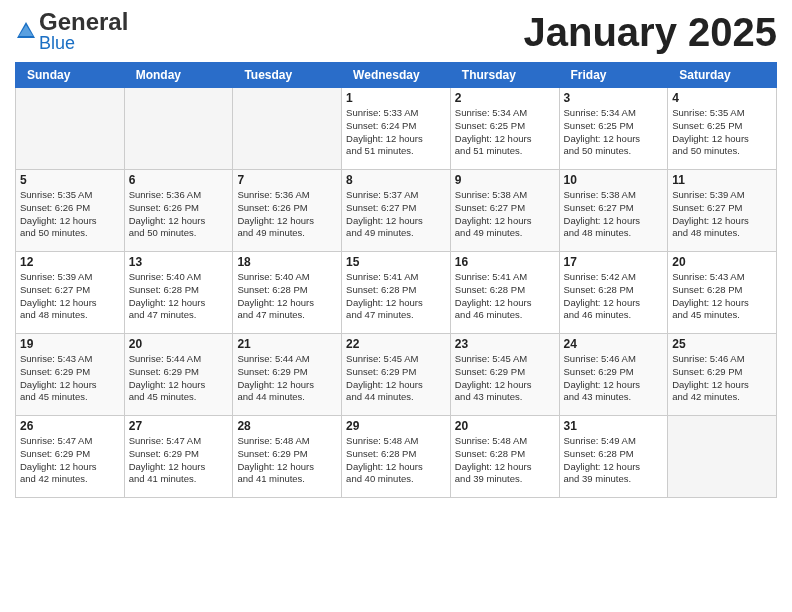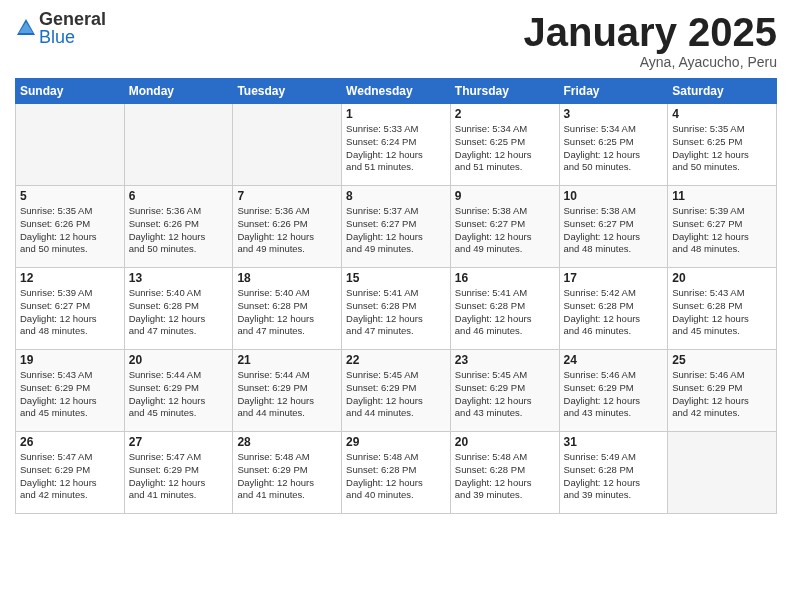--- a/index.html
+++ b/index.html
@@ -25,21 +25,21 @@
     .logo {
       display: flex;
       align-items: center;
     }
     .logo-text {
       display: flex;
       flex-direction: column;
       line-height: 1;
     }
     .logo-general {
-      font-size: 18px;
+      font-size: 24px;
       font-weight: bold;
       color: #333;
     }
     .logo-blue {
       font-size: 18px;
       font-weight: normal;
       color: #1a6fc4;
     }
     .logo-icon {
       width: 22px;
@@ -63,21 +63,21 @@
     .calendar {
       width: 100%;
       border-collapse: collapse;
       table-layout: fixed;
     }
     .calendar thead th {
       background-color: #2a6dc9;
       color: #fff;
       font-size: 12px;
       font-weight: bold;
-      padding: 5px 4px;
+      padding: 5px 11px;
       text-align: left;
       border: 1px solid #2a6dc9;
     }
     .calendar tbody td {
       border: 1px solid #ccc;
       vertical-align: top;
       padding: 3px 4px;
       height: 82px;
       background: #fff;
       font-size: 10px;
@@ -114,21 +114,20 @@
           <polygon points="11,5 18,16 4,16" fill="#5aa0e0"></polygon>
         </svg>
       </div>
       <div class="logo-text">
         <span class="logo-general">General</span>
         <span class="logo-blue">Blue</span>
       </div>
     </div>
     <div class="title-block">
       <div class="month-title">January 2025</div>
-      <div class="location">Ayna, Ayacucho, Peru</div>
     </div>
   </div>
 
   <table class="calendar">
     <thead>
       <tr>
       <th>Sunday</th>
           <th>Monday</th>
           <th>Tuesday</th>
           <th>Wednesday</th>

